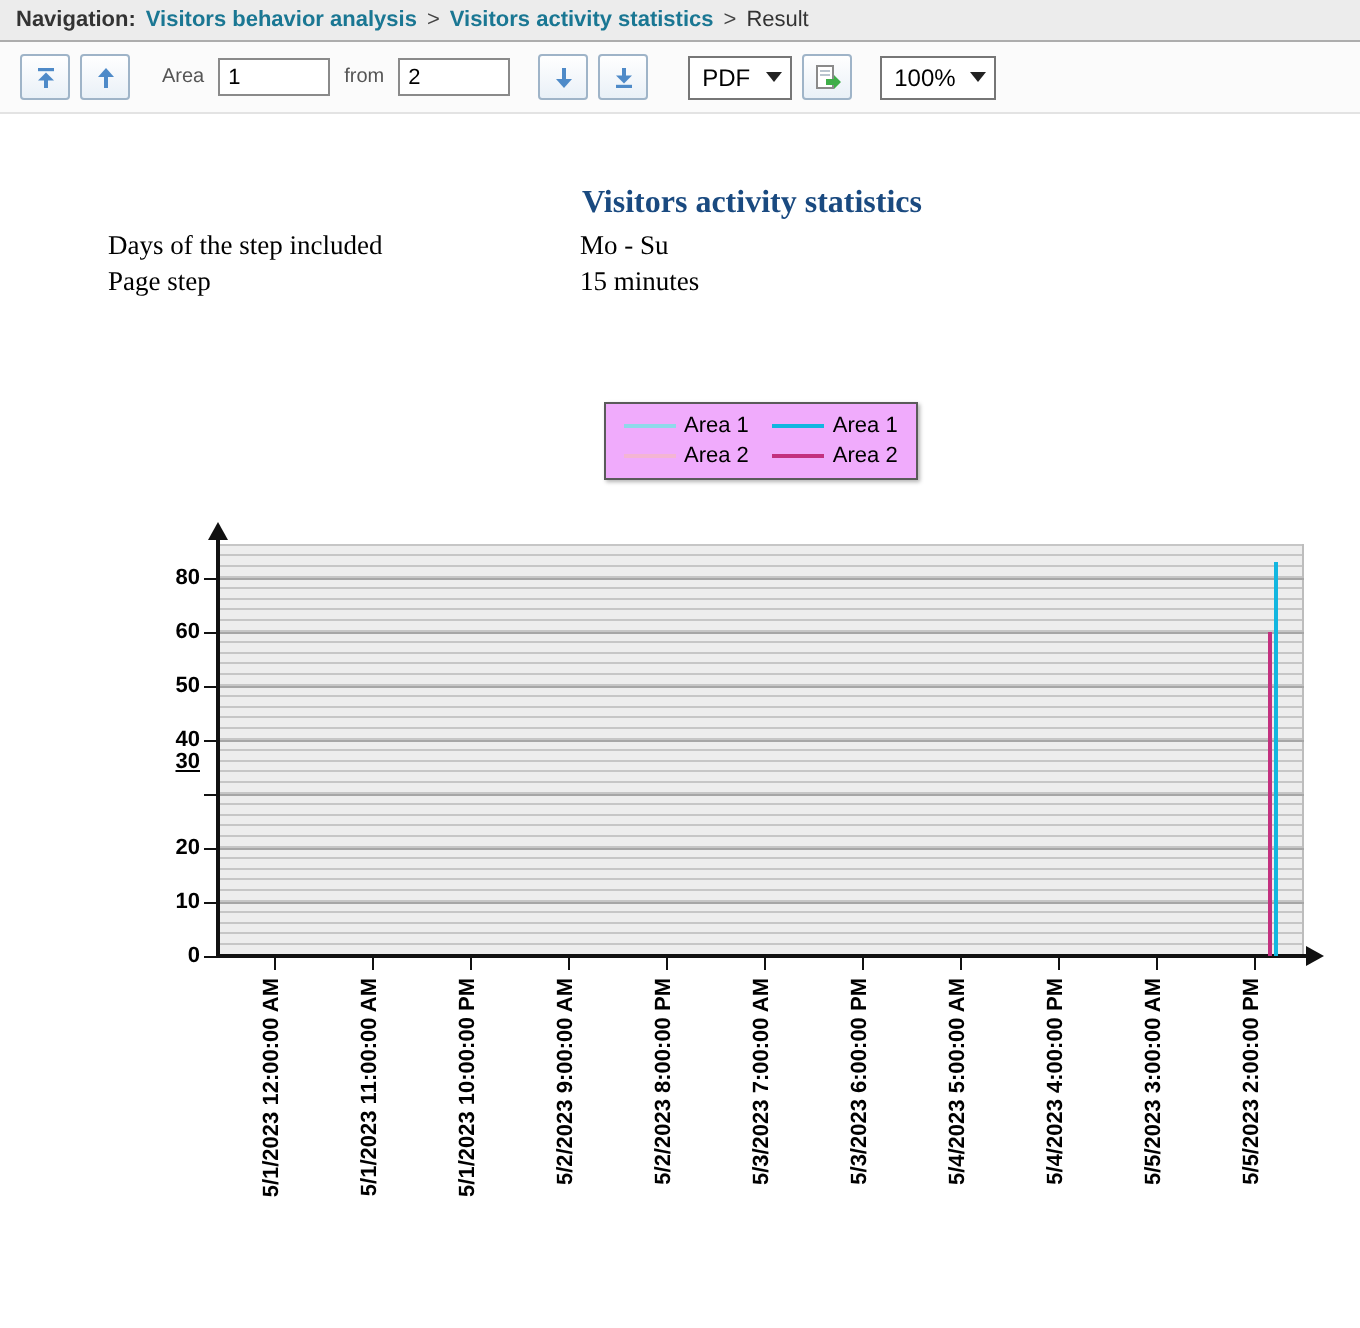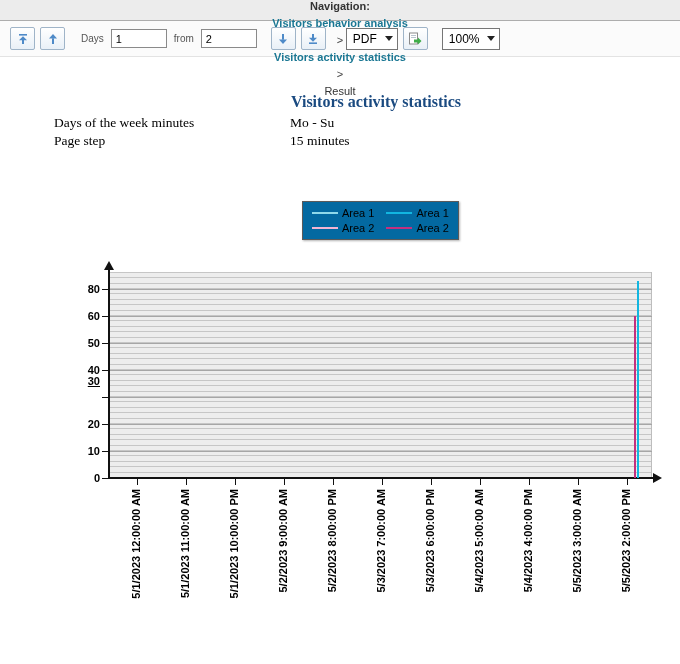--- a/index.html
+++ b/index.html
@@ -16,21 +16,20 @@
     height: 21px;
     background: #ececec;
     border-bottom: 1px solid #adadad;
     display: flex;
     align-items: center;
     padding: 0 8px;
     font-size: 11px;
     color: #333;
     gap: 5px;
     white-space: nowrap;
-    flex-direction: column;
   }
   .nav-prefix { font-weight: bold; color: #333; }
   .nav-link { color: #1a7793; font-weight: bold; text-decoration: none; cursor: pointer; text-align: center; }
   .nav-sep { color: #444; }
   .nav-current { color: #333; }
 
   
   .toolbar {
     height: 36px;
     display: flex;
@@ -100,21 +99,21 @@
   }
   .param-row { display: flex; line-height: 17.5px; }
   .param-label { width: 236px; }
 
   
   .legend {
     margin: 52px 0 0 302px;
     width: max-content;
     border: 1px solid #5a5a5a;
     box-shadow: 1px 1px 2px rgba(0,0,0,0.3);
-    background: #0369a1;
+    background: #f0abfc;
     padding: 5px 9px;
     display: grid;
     grid-template-columns: auto auto;
     gap: 3px 12px;
   }
   .leg-item { display: flex; align-items: center; gap: 4px; font-size: 11px; color: #000; }
   .leg-line { width: 26px; height: 2px; display: inline-block; }
 
   
   .chart {
@@ -185,21 +184,21 @@
       <rect x="5" y="7" width="2" height="4" fill="#4e8ac8"></rect>
     </svg>
   </button>
   <button class="tb-btn">
     <svg width="12" height="12" viewBox="0 0 12 12">
       <polygon points="6,1 2,5.5 10,5.5" fill="#4e8ac8"></polygon>
       <rect x="5" y="5.3" width="2" height="5.7" fill="#4e8ac8"></rect>
     </svg>
   </button>
   <span class="gap-s"></span>
-  <span class="tb-label">Days</span>
+  <span class="tb-label">Area</span>
   <input class="tb-input" value="1" style="">
   <span class="tb-label">from</span>
   <input class="tb-input" value="2" style="">
   <span class="gap-s"></span>
   <button class="tb-btn">
     <svg width="12" height="12" viewBox="0 0 12 12">
       <rect x="5" y="1" width="2" height="5.7" fill="#4e8ac8"></rect>
       <polygon points="6,11 2,6.5 10,6.5" fill="#4e8ac8"></polygon>
     </svg>
   </button>
@@ -228,21 +227,21 @@
     <span>100%</span>
     <span class="chev"></span>
   </div>
 </div>
 
 <div class="report">
   <div class="report-title">Visitors activity statistics</div>
 
   <div class="params" id="params">
       <div class="param-row">
-        <div class="param-label">Days of the week minutes</div>
+        <div class="param-label">Days of the step included</div>
         <div class="param-value">Mo - Su</div>
       </div>
       <div class="param-row">
         <div class="param-label">Page step</div>
         <div class="param-value">15 minutes</div>
       </div>
     </div>
 
   <div class="legend" id="legend">
       <div class="leg-item">

